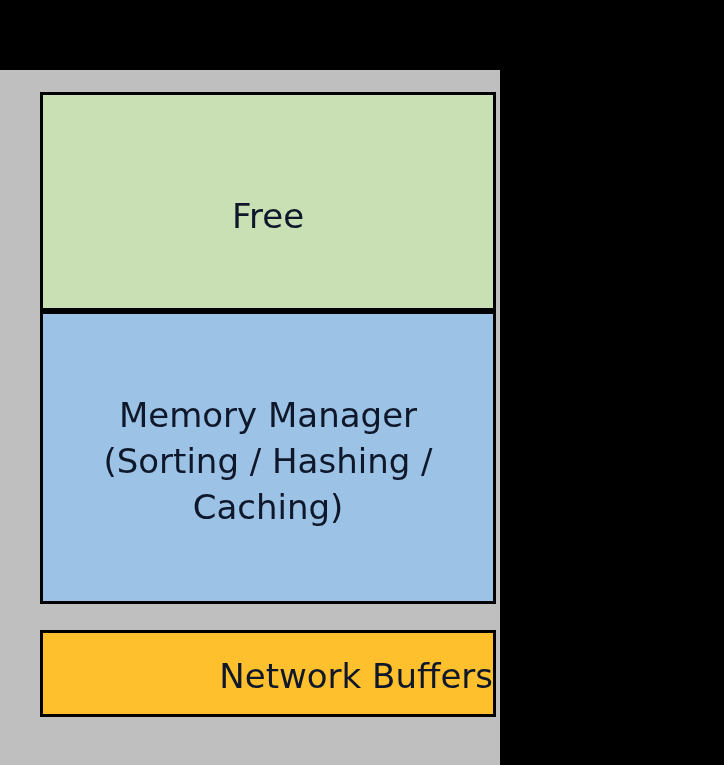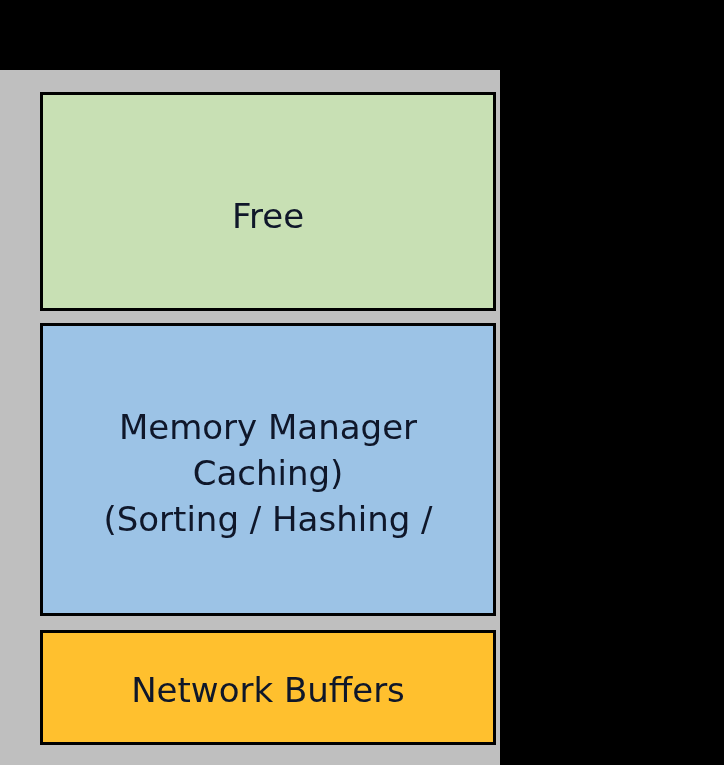--- a/index.html
+++ b/index.html
@@ -55,55 +55,56 @@
 
   #segment-free {
     top: 22px;
     height: 219px;
     background: #c8e0b4;
     justify-content: center;
     padding-top: 28px;
   }
 
   #segment-memory-manager {
-    top: 253px;
+    top: 241px;
     height: 293px;
     background: #9cc3e6;
     justify-content: center;
     padding-top: 6px;
   }
 
   #segment-network-buffers {
     top: 560px;
-    height: 115px;
+    height: 87px;
     background: #ffc02e;
     justify-content: center;
     padding-top: 4px;
+    align-items: flex-end;
   }
 
   .segment-line {
     display: block;
     white-space: nowrap;
   }
 </style>
 </head>
 <body>
 
 <div id="canvas" style="background: rgb(0, 0, 0);">
 
   <div id="memory-panel" style="background: rgb(191, 191, 191);">
 
     <div class="segment" id="segment-free" style="background: rgb(200, 224, 180); border-color: rgb(0, 0, 0);">
       <span class="segment-line">Free</span>
     </div>
 
     <div class="segment" id="segment-memory-manager" style="background: rgb(156, 195, 230); border-color: rgb(0, 0, 0);">
       <span class="segment-line">Memory Manager</span>
+      <span class="segment-line">(Sorting / Hashing /</span>
       <span class="segment-line">Caching)</span>
-      <span class="segment-line">(Sorting / Hashing /</span>
     </div>
 
     <div class="segment" id="segment-network-buffers" style="background: rgb(255, 192, 46); border-color: rgb(0, 0, 0);">
       <span class="segment-line">Network Buffers</span>
     </div>
 
   </div>
 </div>
 
 </body></html>

